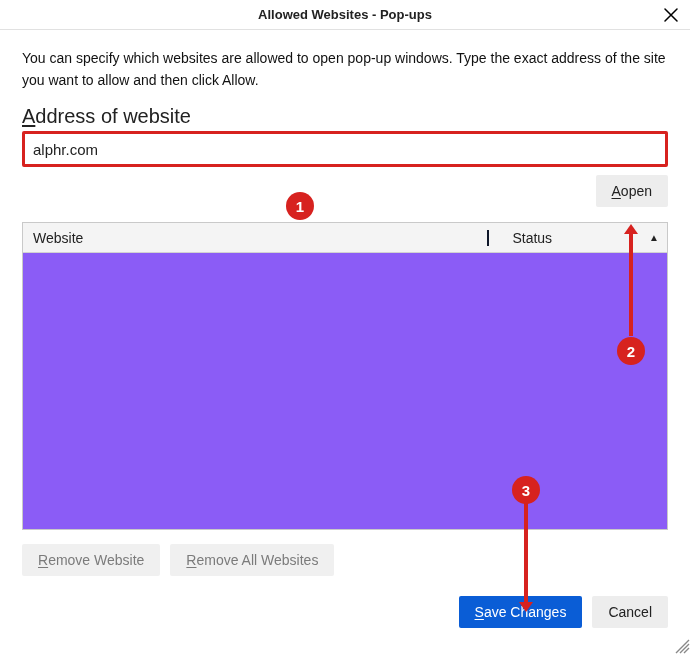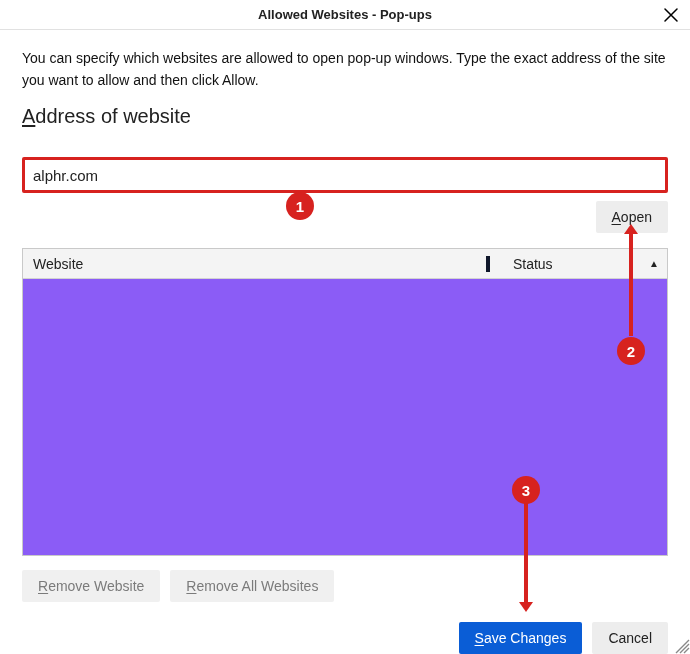--- a/index.html
+++ b/index.html
@@ -55,21 +55,20 @@
     .input-wrap { position: relative; }
     .addr-input {
       width: 100%;
       height: 36px;
       border: 3px solid #d7221f;
       padding: 0 8px;
       font-size: 15px;
       color: #222;
       outline: none;
       border-radius: 2px;
-      margin-top: 26px;
     }
     .allow-row {
       display: flex;
       justify-content: flex-end;
       margin-top: 8px;
     }
     .btn {
       border: none;
       padding: 8px 16px;
       font-size: 14px;
@@ -104,21 +103,21 @@
       align-items: center;
       font-size: 14px;
       color: #222;
     }
     .th-website {
       flex: 3.1;
       padding-left: 10px;
     }
     .th-status {
       flex: 1;
-      border-left: 4px solid #0f172a;
+      border-left: 2px solid #0f172a;
       padding-left: 23px;
       display: flex; align-items:center; justify-content: space-between;
       padding-right: 8px;
     }
     .sort-arrow { font-size: 10px; color: #222; }
     .below-row {
       display: flex;
       gap: 10px;
       margin-top: 14px;
     }

